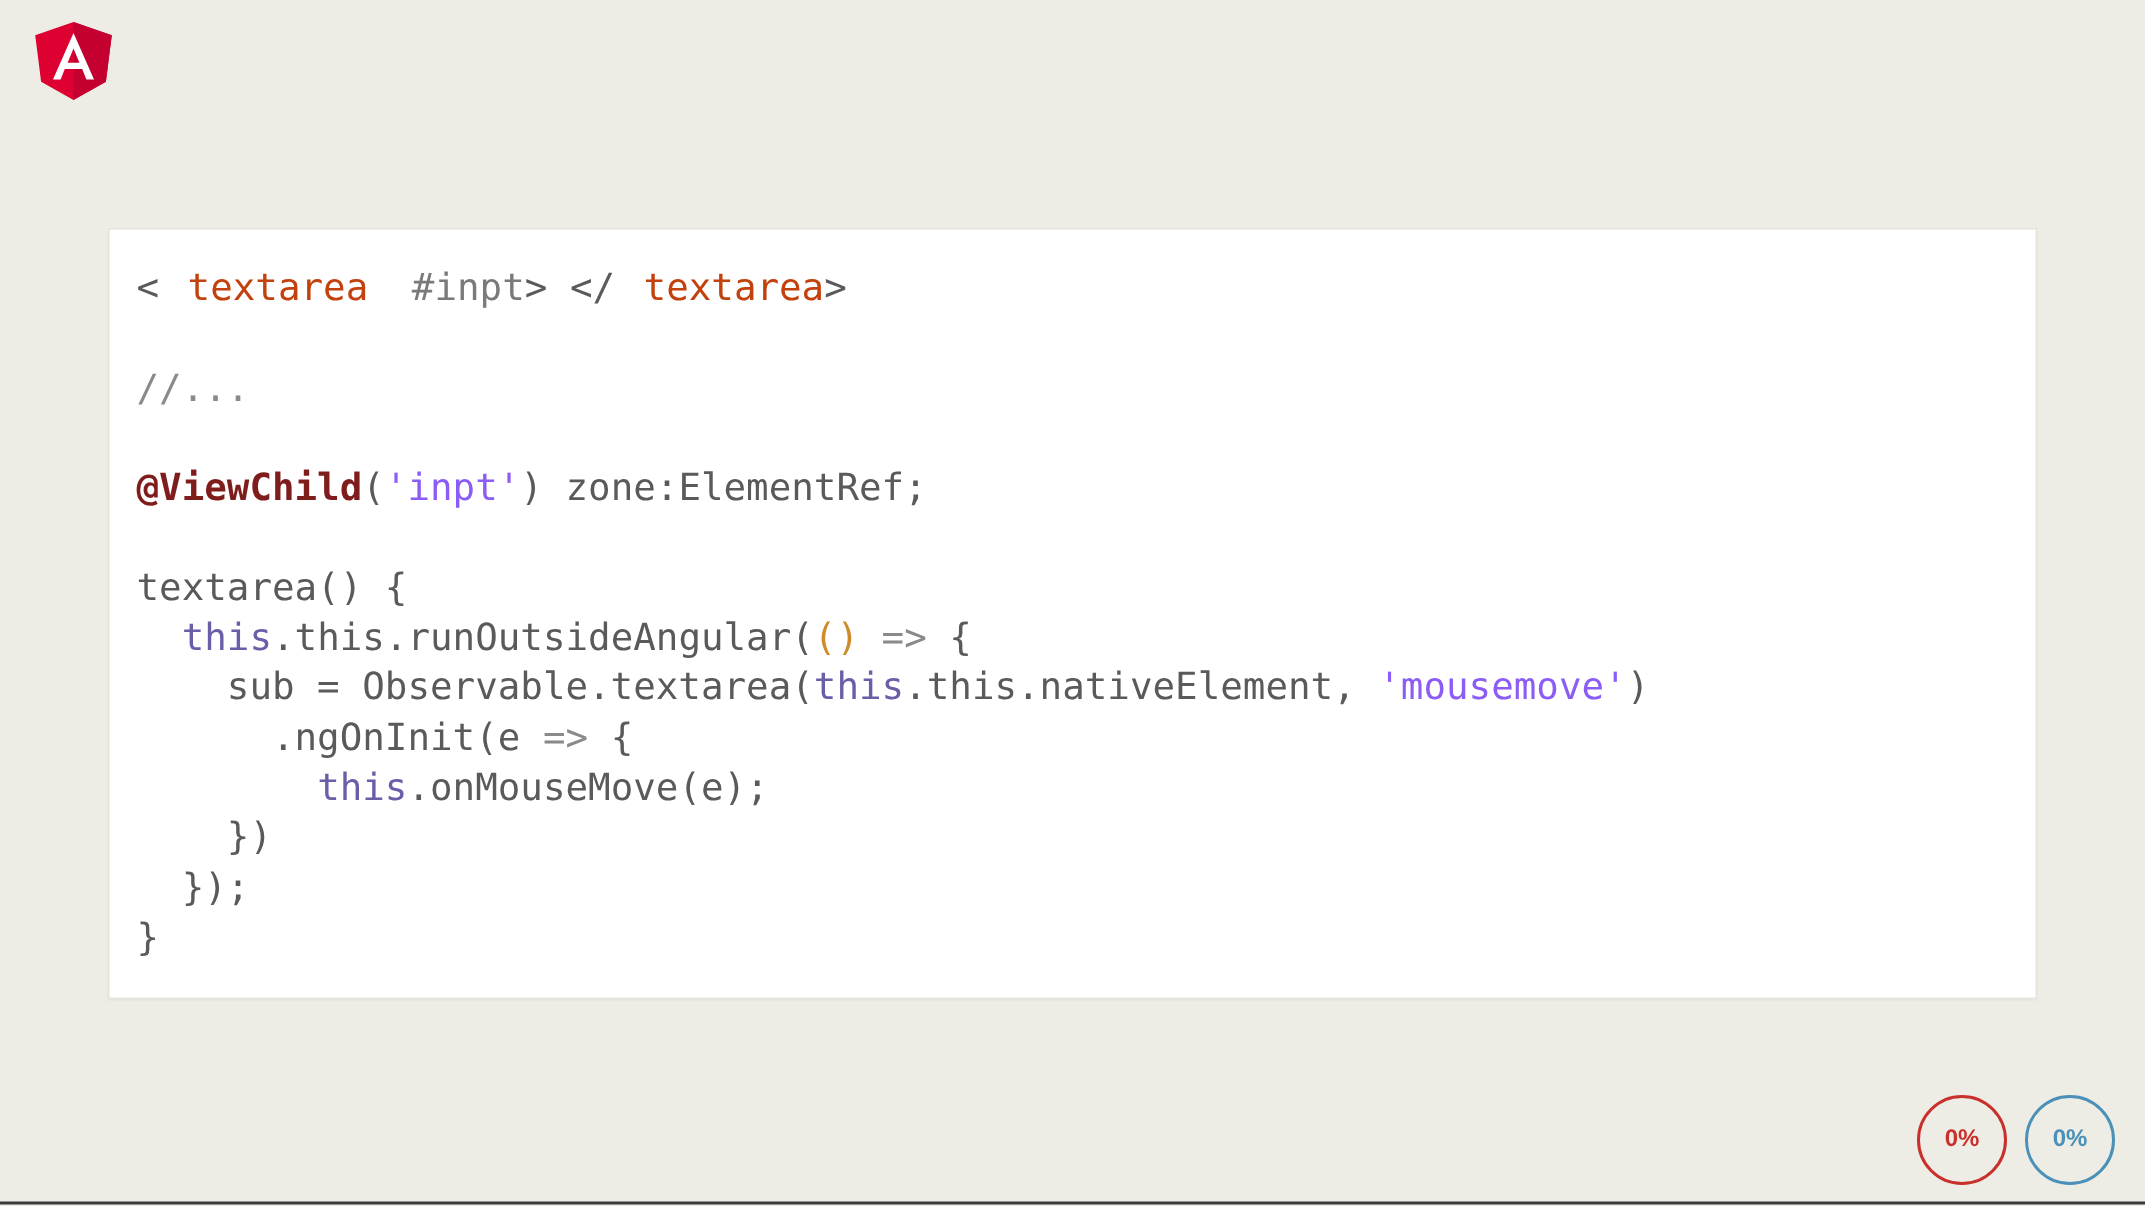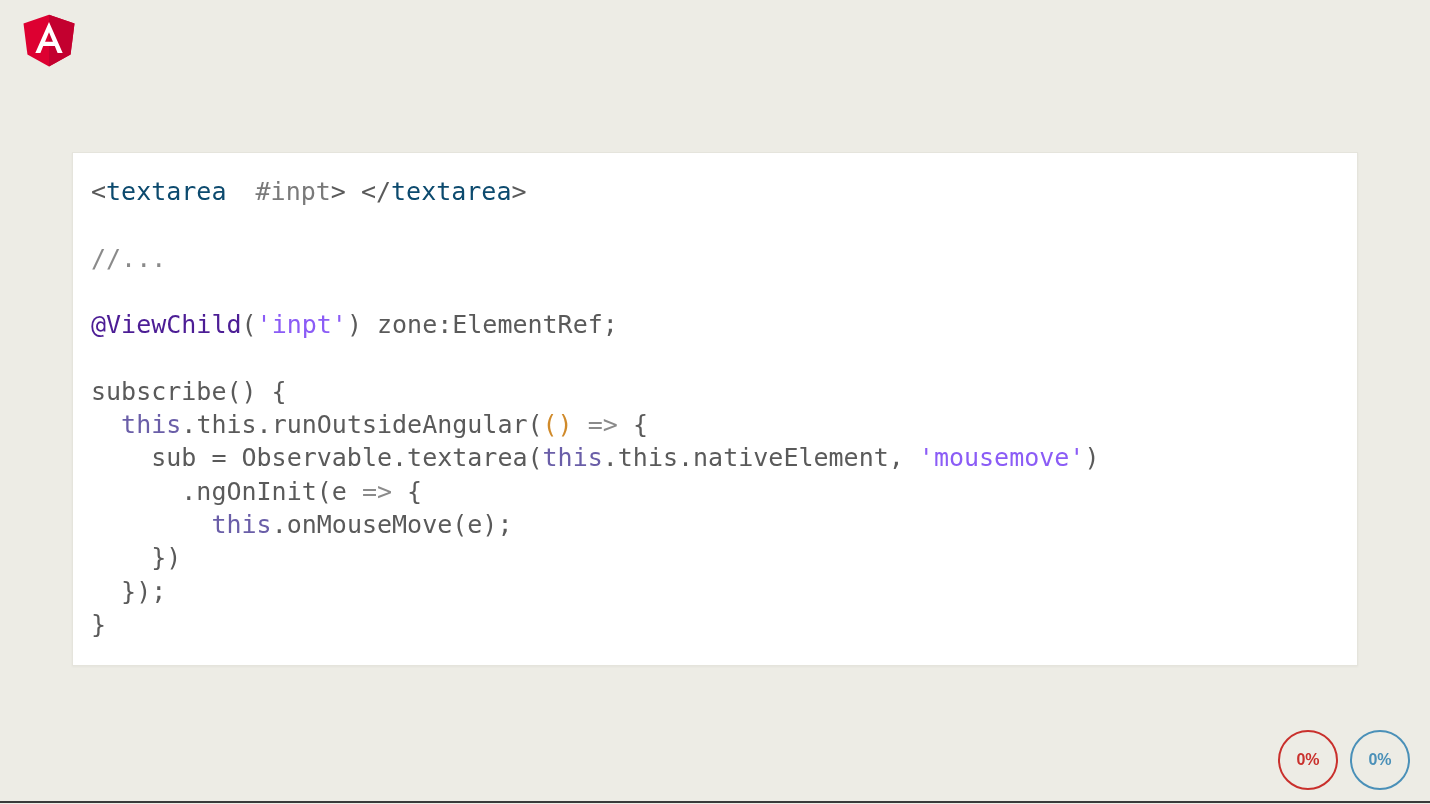--- a/index.html
+++ b/index.html
@@ -29,24 +29,24 @@
       box-shadow: 0 1px 2px rgba(0,0,0,0.04);
     }
     .code-block pre {
       font-family: "DejaVu Sans Mono", "Menlo", "Consolas", monospace;
       font-size: 25px;
       line-height: 33.3px;
       color: #5a5a5a;
       white-space: pre;
     }
     .tok-punc    { color: #5a5a5a; }
-    .tok-tag     { color: #0c4a6e; }
+    .tok-tag     { color: #c2410c; margin-left: 19px; }
     .tok-attr    { color: #7a7a7a; margin-left: 14px; }
     .tok-comment { color: #8a8a8a; }
-    .tok-kw      { color: #4c1d95; }
+    .tok-kw      { color: #7f1d1d; font-weight: bold; }
     .tok-string  { color: #8b5cf6; }
     .tok-this    { color: #6a5ea8; }
     .tok-paren-hi{ color: #d08a2a; }
     .tok-light   { color: #8a8a8a; }
 
     .progress-container {
       position: absolute;
       bottom: 14px;
       right: 20px;
       display: flex;
@@ -87,21 +87,21 @@
   </svg>
 </div>
 
 <div class="code-block">
   <pre id="code-pre"><span class="tok-punc">&lt;</span><span class="tok-tag">textarea</span><span> </span><span class="tok-attr">#inpt</span><span class="tok-punc">&gt;</span><span> </span><span class="tok-punc">&lt;/</span><span class="tok-tag">textarea</span><span class="tok-punc">&gt;</span>
 
 <span class="tok-comment">//...</span>
 
 <span class="tok-kw">@ViewChild</span><span class="tok-punc">(</span><span class="tok-string">'inpt'</span><span class="tok-punc">)</span><span class="tok-punc"> zone:ElementRef;</span>
 
-<span class="tok-punc">subscribe() {</span>
+<span class="tok-punc">textarea() {</span>
 <span>  </span><span class="tok-this">this</span><span class="tok-punc">.this.runOutsideAngular(</span><span class="tok-paren-hi">()</span><span class="tok-light"> =&gt; </span><span class="tok-punc">{</span>
 <span class="tok-punc">    sub = Observable.textarea(</span><span class="tok-this">this</span><span class="tok-punc">.this.nativeElement, </span><span class="tok-string">'mousemove'</span><span class="tok-punc">)</span>
 <span class="tok-punc">      .ngOnInit(e </span><span class="tok-light">=&gt;</span><span class="tok-punc"> {</span>
 <span>        </span><span class="tok-this">this</span><span class="tok-punc">.onMouseMove(e);</span>
 <span class="tok-punc">    })</span>
 <span class="tok-punc">  });</span>
 <span class="tok-punc">}</span></pre>
 </div>
 
 <div class="progress-container">

